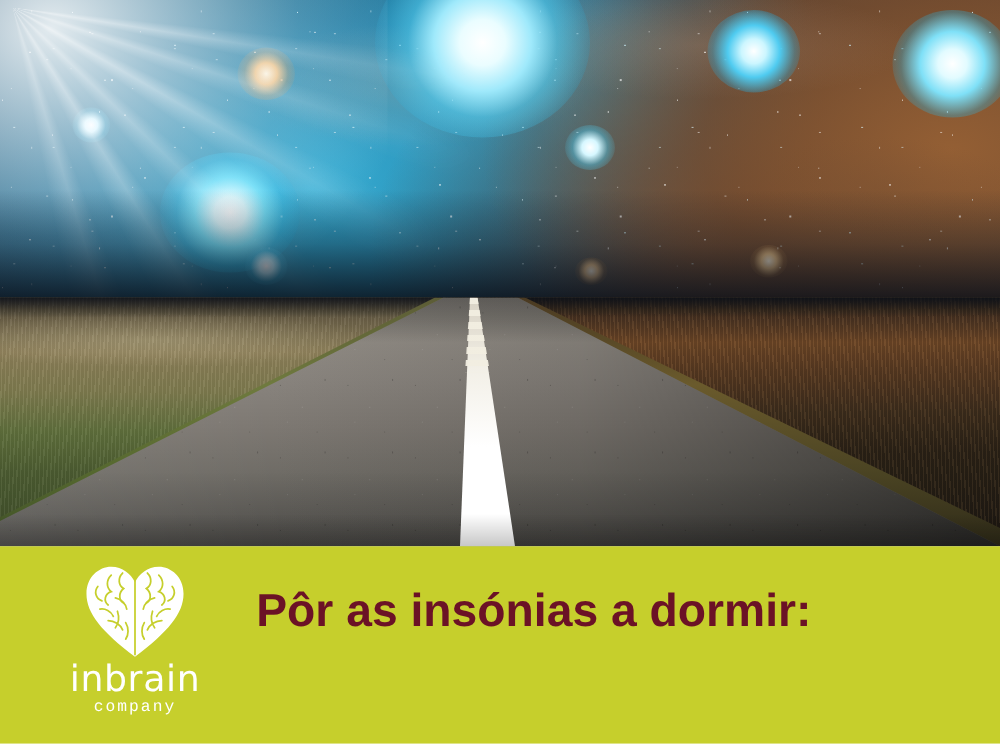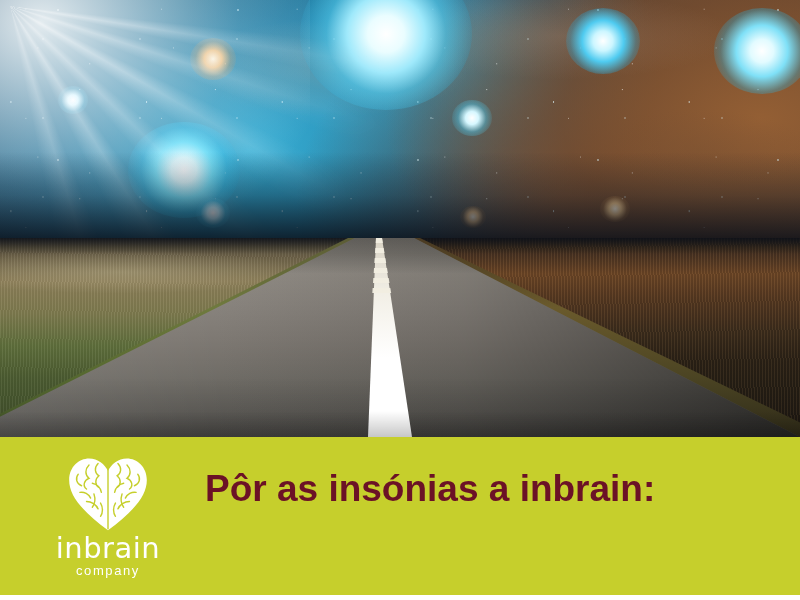--- a/index.html
+++ b/index.html
@@ -322,38 +322,37 @@
     width: 800px; height: 158px;
     background: #c6cf2c;
   }
   .logo-block {
     position: absolute;
     left: 38px; top: 14px;
     width: 140px; height: 130px;
     display: flex;
     flex-direction: column;
     align-items: center;
-    justify-content: center;
   }
   .logo-mark { width: 84px; height: 76px; display: block; }
   .logo-word {
     margin-top: 2px;
     color: #ffffff;
     font-size: 29px;
     letter-spacing: 0.5px;
     line-height: 1;
     font-family: "DejaVu Sans", sans-serif;
   }
   .logo-sub {
     color: #ffffff;
     font-size: 13px;
     letter-spacing: 1.6px;
     line-height: 1;
     margin-top: 1px;
-    font-family: Liberation Sans, sans-serif;
+    font-family: Liberation Mono, monospace;
   }
 
   .title-block {
     position: absolute;
     left: 205px; top: 26px;
     width: 580px;
   }
   .title-line {
     color: #6b1226;
     font-size: 37px;
@@ -441,18 +440,18 @@
           <path d="M76 55 C70 55 64 59 62 64"></path>
           <path d="M67 46 C65 52 66 58 69 62"></path>
           <path d="M59 57 C56 62 56 69 59 73"></path>
         </g>
       </svg>
       <div class="logo-word">inbrain</div>
       <div class="logo-sub">company</div>
     </div>
 
     <div class="title-block">
-      <div class="title-line l1">Pôr as insónias a inbrain:</div>
+      <div class="title-line l1">Pôr as insónias a dormir:</div>
     </div>
   </div>
 
   <div class="footer-strip"></div>
 </div>
 
 </body></html>

